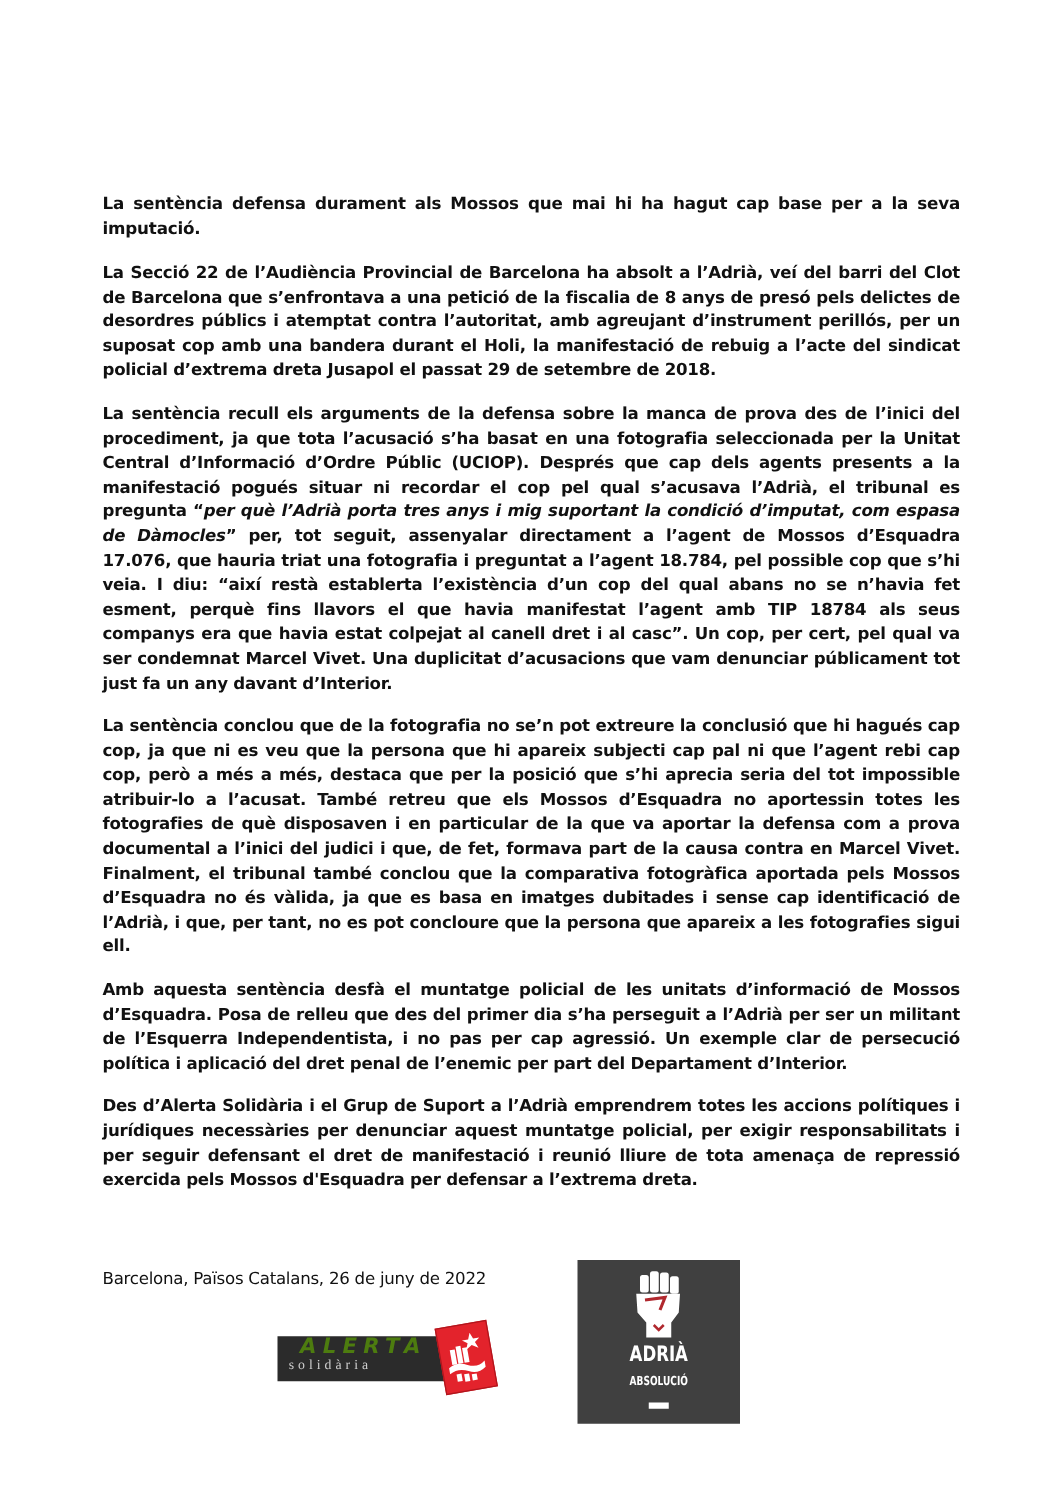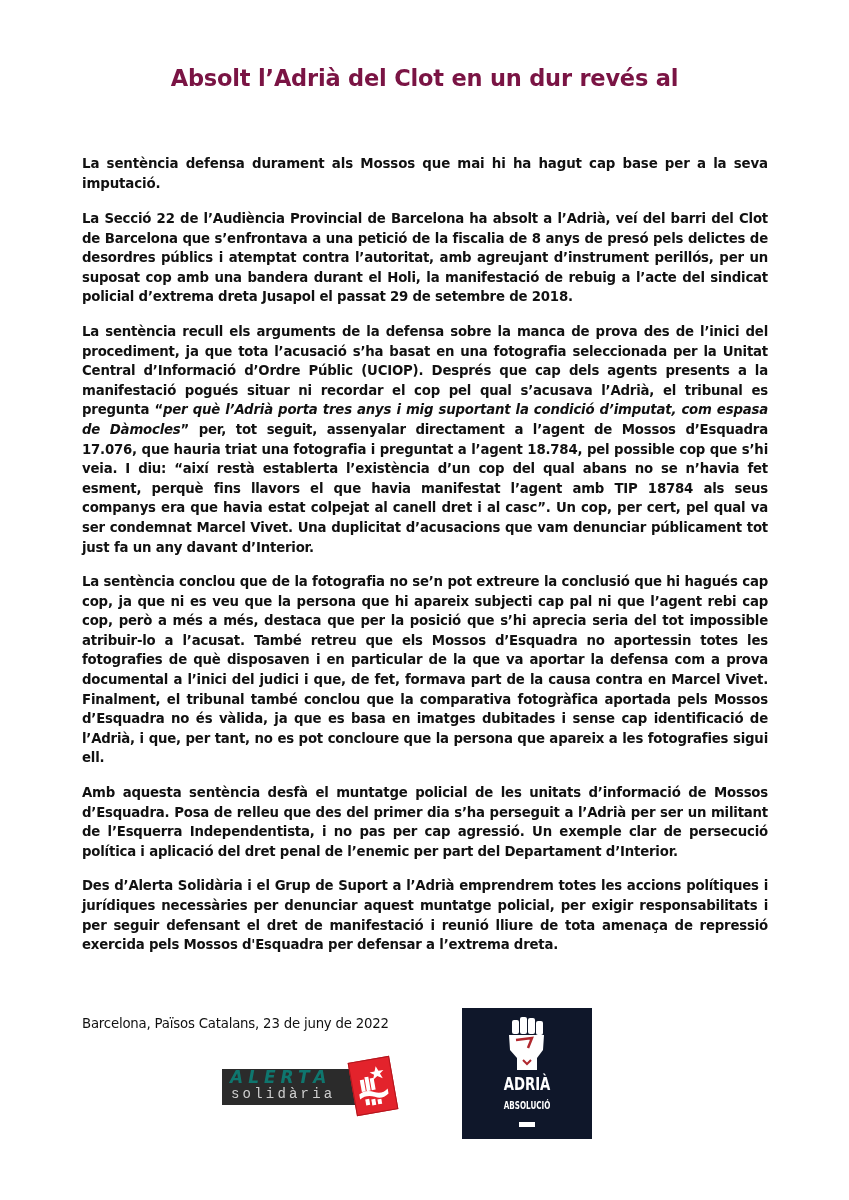--- a/index.html
+++ b/index.html
@@ -11,53 +11,52 @@
   }
   .content { position: absolute; left: 82px; top: 154px; width: 686px; }
   .lead { font-weight: bold; font-size: 13.4px; line-height: 19.5px; text-align: justify; margin: 0 0 14px 0; letter-spacing: -0.15px; }
   .para { font-size: 13.3px; line-height: 19.6px; text-align: justify; margin: 0 0 15px 0; letter-spacing: -0.2px; font-weight: bold; }
   .para i { font-style: italic; }
   .para:first-of-type { }
   .signoff { position: absolute; left: 82px; top: 1016px; font-size: 13.3px; letter-spacing: -0.2px; }
   
   .alerta { position: absolute; left: 222px; top: 1059px; width: 168px; height: 58px; }
   .alerta .bar { position: absolute; left: 0; top: 10px; width: 140px; height: 36px; background: #2b2b2b; }
-  .alerta .word1 { position: absolute; left: 8px; top: 8px; color: #0f766e; font-family: "DejaVu Sans", sans-serif; font-weight: bold; font-style: italic; font-size: 17px; letter-spacing: 5px; }
-  .alerta .word2 { position: absolute; left: 9px; top: 27px; color: #cfcfcf; font-family: Liberation Mono, monospace; font-size: 14px; letter-spacing: 3.2px; }
+  .alerta .word1 { position: absolute; left: 18px; top: 8px; color: #4d7c0f; font-family: "DejaVu Sans", sans-serif; font-weight: bold; font-style: italic; font-size: 17px; letter-spacing: 5px; }
+  .alerta .word2 { position: absolute; left: 9px; top: 27px; color: #cfcfcf; font-family: Liberation Serif, serif; font-size: 11px; letter-spacing: 3.2px; }
   .alerta .badge { position: absolute; left: 130px; top: 0; width: 40px; height: 52px; background: #e3232c; transform: rotate(-10deg); border: 1px solid #b0161d; }
   .alerta .badge svg { position: absolute; left: 2px; top: 4px; }
   
-  .adria { position: absolute; left: 462px; top: 1008px; width: 130px; height: 131px; background: #0f172a; }
+  .adria { position: absolute; left: 462px; top: 1008px; width: 130px; height: 131px; background: #404040; }
   .adria svg { position: absolute; left: 0; top: 0; }
   .adria .name { position: absolute; left: 0; width: 130px; top: 66px; text-align: center; color: #ffffff; font-family: "DejaVu Sans", sans-serif; font-weight: bold; font-size: 17px; transform: scaleX(0.78); letter-spacing: 0px; }
   .adria .sub { position: absolute; left: 0; width: 130px; top: 92px; text-align: center; color: #ffffff; font-family: "DejaVu Sans", sans-serif; font-weight: bold; font-size: 10px; transform: scaleX(0.72); }
   .adria .dash { position: absolute; left: 57px; top: 114px; width: 16px; height: 5px; background: #ffffff; }
 </style>
 </head>
 <body>
 
 <div class="title">
-  <div>Absolt l’Adrià del Clot en un dur revés al</div>
 </div>
 
 <div class="content">
   <p class="lead" style="margin-bottom:16px;">La sentència defensa durament als Mossos que mai hi ha hagut cap base per a la seva imputació.</p>
 
   <p class="para">La Secció 22 de l’Audiència Provincial de Barcelona ha absolt a l’Adrià, veí del barri del Clot de Barcelona que s’enfrontava a una petició de la fiscalia de 8 anys de presó pels delictes de desordres públics i atemptat contra l’autoritat, amb agreujant d’instrument perillós, per un suposat cop amb una bandera durant el Holi, la manifestació de rebuig a l’acte del sindicat policial d’extrema dreta Jusapol el passat 29 de setembre de 2018.</p>
 
   <p class="para"><span>La sentència recull els arguments de la defensa sobre la manca de prova des de l’inici del procediment, ja que tota l’acusació s’ha basat en una fotografia seleccionada per la Unitat Central d’Informació d’Ordre Públic (UCIOP). Després que cap dels agents presents a la manifestació pogués situar ni recordar el cop pel qual s’acusava l’Adrià, el tribunal es pregunta “</span><i>per què l’Adrià porta tres anys i mig suportant la condició d’imputat, com espasa de Dàmocles</i><span>” per, tot seguit, assenyalar directament a l’agent de Mossos d’Esquadra 17.076, que hauria triat una fotografia i preguntat a l’agent 18.784, pel possible cop que s’hi veia. I diu: “així restà establerta l’existència d’un cop del qual abans no se n’havia fet esment, perquè fins llavors el que havia manifestat l’agent amb TIP 18784 als seus companys era que havia estat colpejat al canell dret i al casc”. Un cop, per cert, pel qual va ser condemnat Marcel Vivet. Una duplicitat d’acusacions que vam denunciar públicament tot just fa un any davant d’Interior.</span></p>
 
   <p class="para">La sentència conclou que de la fotografia no se’n pot extreure la conclusió que hi hagués cap cop, ja que ni es veu que la persona que hi apareix subjecti cap pal ni que l’agent rebi cap cop, però a més a més, destaca que per la posició que s’hi aprecia seria del tot impossible atribuir-lo a l’acusat. També retreu que els Mossos d’Esquadra no aportessin totes les fotografies de què disposaven i en particular de la que va aportar la defensa com a prova documental a l’inici del judici i que, de fet, formava part de la causa contra en Marcel Vivet. Finalment, el tribunal també conclou que la comparativa fotogràfica aportada pels Mossos d’Esquadra no és vàlida, ja que es basa en imatges dubitades i sense cap identificació de l’Adrià, i que, per tant, no es pot concloure que la persona que apareix a les fotografies sigui ell.</p>
 
   <p class="para">Amb aquesta sentència desfà el muntatge policial de les unitats d’informació de Mossos d’Esquadra. Posa de relleu que des del primer dia s’ha perseguit a l’Adrià per ser un militant de l’Esquerra Independentista, i no pas per cap agressió. Un exemple clar de persecució política i aplicació del dret penal de l’enemic per part del Departament d’Interior.</p>
 
   <p class="para">Des d’Alerta Solidària i el Grup de Suport a l’Adrià emprendrem totes les accions polítiques i jurídiques necessàries per denunciar aquest muntatge policial, per exigir responsabilitats i per seguir defensant el dret de manifestació i reunió lliure de tota amenaça de repressió exercida pels Mossos d'Esquadra per defensar a l’extrema dreta.</p>
 </div>
 
-<div class="signoff">Barcelona, Països Catalans, 23 de juny de 2022</div>
+<div class="signoff">Barcelona, Països Catalans, 26 de juny de 2022</div>
 
 <div class="alerta">
   <div class="bar"></div>
   <div class="word1">ALERTA</div>
   <div class="word2">solidària</div>
   <div class="badge">
     <svg width="36" height="44" viewBox="0 0 36 44">
       <polygon points="24,3 26,8 31,8 27,11 29,16 24,13 19,16 21,11 17,8 22,8" fill="#fff"></polygon>
       <rect x="6" y="14" width="4" height="12" fill="#fff"></rect>
       <rect x="11" y="12" width="4" height="14" fill="#fff"></rect>

